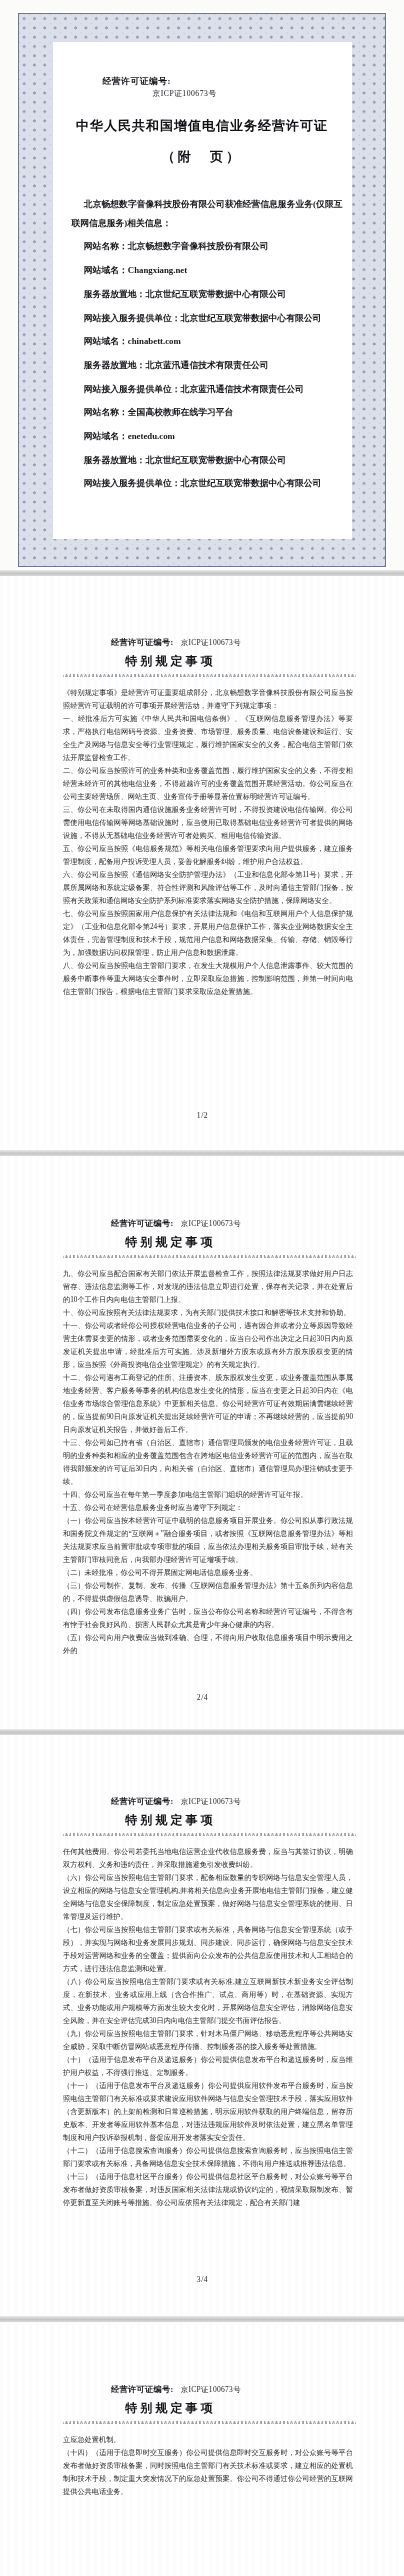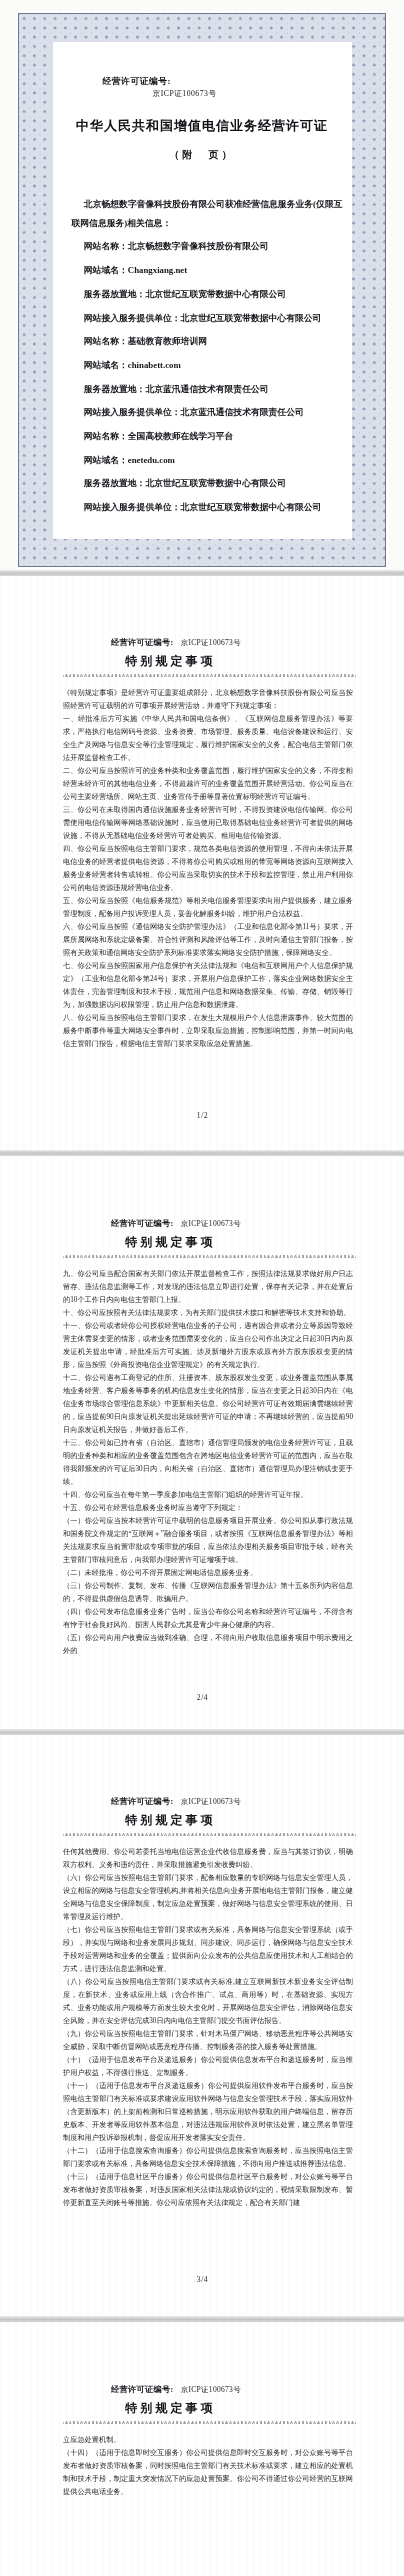--- a/index.html
+++ b/index.html
@@ -44,21 +44,21 @@
     position:absolute;left:137px;top:78px;
     font-size:7.7px;color:#15151a;letter-spacing:0.5px;white-space:nowrap;
   }
   .cert-title{
     position:absolute;left:0;top:106px;width:373px;
     text-align:center;font-size:13px;font-weight:700;color:#101015;
     letter-spacing:1px;white-space:nowrap;
   }
   .cert-subtitle{
     position:absolute;left:0;top:137px;width:373px;
-    text-align:center;font-size:10px;font-weight:700;color:#101015;
+    text-align:center;font-size:13px;font-weight:700;color:#101015;
     letter-spacing:3.1px;
   }
   .cert-body{
     position:absolute;left:56px;right:46px;top:184px;
     font-size:8.8px;line-height:18.5px;color:#17171c;
     text-align:justify;
     font-weight:bold;
   }
   .cert-body p{margin:0 0 5.2px;text-indent:1.4em;}
   .entry-label,.entry-value{color:inherit;}
@@ -110,21 +110,20 @@
     <div class="cert-license-number">京ICP证100673号</div>
     <div class="cert-title">中华人民共和国增值电信业务经营许可证</div>
     <div class="cert-subtitle">（附　页）</div>
     <div class="cert-body">
       <p>北京畅想数字音像科技股份有限公司获准经营信息服务业务(仅限互联网信息服务)相关信息：</p>
       <div id="cert-entries">
           <p><span class="entry-label">网站名称：</span><span class="entry-value">北京畅想数字音像科技股份有限公司</span></p>
           <p><span class="entry-label">网站域名：</span><span class="entry-value">Changxiang.net</span></p>
           <p><span class="entry-label">服务器放置地：</span><span class="entry-value">北京世纪互联宽带数据中心有限公司</span></p>
           <p><span class="entry-label">网站接入服务提供单位：</span><span class="entry-value">北京世纪互联宽带数据中心有限公司</span></p>
-          <p><span class="entry-label">网站名称：</span><span class="entry-value">基础教育教师培训网</span></p>
           <p><span class="entry-label">网站域名：</span><span class="entry-value">chinabett.com</span></p>
           <p><span class="entry-label">服务器放置地：</span><span class="entry-value">北京蓝汛通信技术有限责任公司</span></p>
           <p><span class="entry-label">网站接入服务提供单位：</span><span class="entry-value">北京蓝汛通信技术有限责任公司</span></p>
           <p><span class="entry-label">网站名称：</span><span class="entry-value">全国高校教师在线学习平台</span></p>
           <p><span class="entry-label">网站域名：</span><span class="entry-value">enetedu.com</span></p>
           <p><span class="entry-label">服务器放置地：</span><span class="entry-value">北京世纪互联宽带数据中心有限公司</span></p>
           <p><span class="entry-label">网站接入服务提供单位：</span><span class="entry-value">北京世纪互联宽带数据中心有限公司</span></p>
         </div>
     </div>
   </div>
@@ -139,21 +138,20 @@
       <span class="reg-license-label">经营许可证编号:</span>
       <span class="reg-license-number">京ICP证100673号</span>
     </div>
     <div class="reg-title">特别规定事项</div>
     <div class="zigzag"></div>
     <div class="reg-body">
         <p class="reg-p">《特别规定事项》是经营许可证重要组成部分，北京畅想数字音像科技股份有限公司应当按照经营许可证载明的许可事项开展经营活动，并遵守下列规定事项：</p>
         <p class="reg-p">一、经批准后方可实施《中华人民共和国电信条例》、《互联网信息服务管理办法》等要求，严格执行电信网码号资源、业务资费、市场管理、服务质量、电信设备建设和运行、安全生产及网络与信息安全等行业管理规定，履行维护国家安全的义务，配合电信主管部门依法开展监督检查工作。</p>
         <p class="reg-p">二、你公司应当按照许可的业务种类和业务覆盖范围，履行维护国家安全的义务，不得变相经营未经许可的其他电信业务，不得超越许可的业务覆盖范围开展经营活动。你公司应当在公司主要经营场所、网站主页、业务宣传手册等显著位置标明经营许可证编号。</p>
         <p class="reg-p">三、你公司在未取得国内通信设施服务业务经营许可时，不得投资建设电信传输网。你公司需使用电信传输网等网络基础设施时，应当使用已取得基础电信业务经营许可者提供的网络设施，不得从无基础电信业务经营许可者处购买、租用电信传输资源。</p>
-        <p class="reg-p">四、你公司应当按照电信主管部门要求，规范各类电信资源的使用管理，不得向未依法开展电信业务的经营者提供电信资源，不得将你公司购买或租用的带宽等网络资源向互联网接入服务业务经营者转售或转租。你公司应当采取切实的技术手段和监控管理，禁止用户利用你公司的电信资源违规经营电信业务。</p>
         <p class="reg-p">五、你公司应当按照《电信服务规范》等相关电信服务管理要求向用户提供服务，建立服务管理制度，配备用户投诉受理人员，妥善化解服务纠纷，维护用户合法权益。</p>
         <p class="reg-p">六、你公司应当按照《通信网络安全防护管理办法》（工业和信息化部令第11号）要求，开展所属网络和系统定级备案、符合性评测和风险评估等工作，及时向通信主管部门报备，按照有关政策和通信网络安全防护系列标准要求落实网络安全防护措施，保障网络安全。</p>
         <p class="reg-p">七、你公司应当按照国家用户信息保护有关法律法规和《电信和互联网用户个人信息保护规定》（工业和信息化部令第24号）要求，开展用户信息保护工作，落实企业网络数据安全主体责任，完善管理制度和技术手段，规范用户信息和网络数据采集、传输、存储、销毁等行为，加强数据访问权限管理，防止用户信息和数据泄露。</p>
         <p class="reg-p">八、你公司应当按照电信主管部门要求，在发生大规模用户个人信息泄露事件、较大范围的服务中断事件等重大网络安全事件时，立即采取应急措施，控制影响范围，并第一时间向电信主管部门报告，根据电信主管部门要求采取应急处置措施。</p>
       </div>
     <div class="reg-footer" style="top:535px">1/2</div>
   </div>
 
   <div class="reg-page" style="top:1157px;height:572px">
     <div class="reg-license-row">

